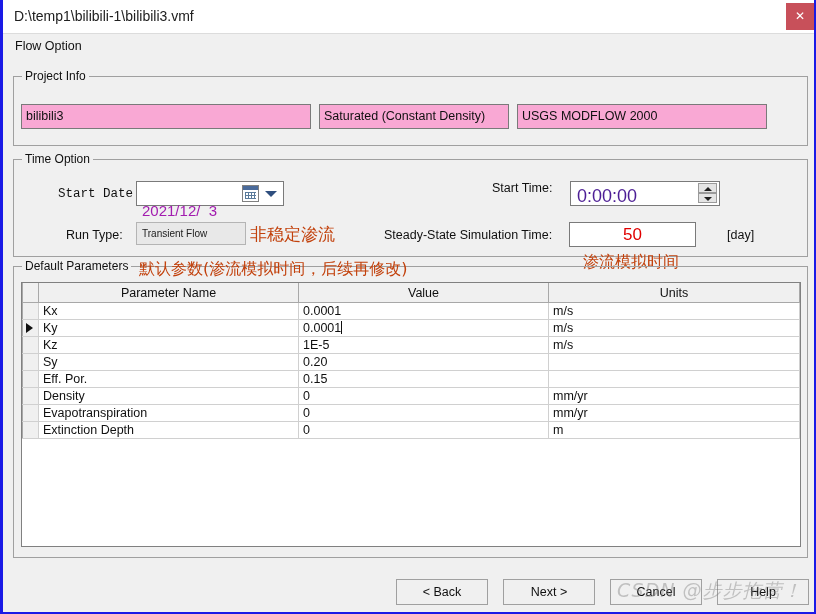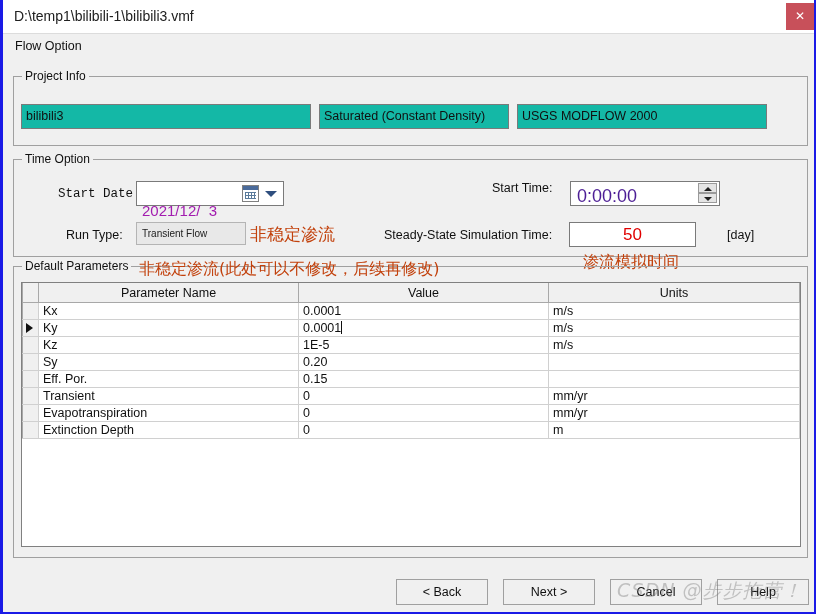--- a/index.html
+++ b/index.html
@@ -97,21 +97,21 @@
   }
   #grp-params {
     left: 10px; top: 266px;
     width: 795px; height: 292px;
   }
 
   
   .txtfield {
     position: absolute;
     box-sizing: border-box;
-    background: #14b8a6;
+    background: #f9a8d4;
     border: 1px solid #7a7a7a;
     font-family: "Liberation Sans", sans-serif;
     font-size: 12.5px;
     color: #101010;
     padding: 0 4px;
     line-height: 1;
     display: flex;
     align-items: center;
   }
   #project-name-field { left: 18px; top: 104px; width: 290px; height: 25px; }
@@ -401,21 +401,21 @@
   </div>
 
   <div class="form-label" id="lbl-ss-time">Steady-State Simulation Time:</div>
   <div id="ss-time-field">50</div>
   <div class="form-label" id="lbl-day-unit">[day]</div>
   <div class="annot" id="annot-ss-time">渗流模拟时间</div>
 
   <div class="groupbox" id="grp-params">
     <span class="group-legend">Default Parameters</span>
   </div>
-  <div class="annot" id="annot-default">非稳定渗流(此处可以不修改，后续再修改)</div>
+  <div class="annot" id="annot-default">默认参数(渗流模拟时间，后续再修改)</div>
 
   <div id="param-table-wrap">
     <table class="paramtable">
       <colgroup>
         <col class="col-marker">
           <col class="col-name">
           <col class="col-value">
           <col class="col-units">
       </colgroup>
       <thead>
@@ -454,21 +454,21 @@
             <td></td>
           </tr>
           <tr>
             <td class="rowhdr"></td>
             <td>Eff. Por.</td>
             <td>0.15</td>
             <td></td>
           </tr>
           <tr>
             <td class="rowhdr"></td>
-            <td>Transient</td>
+            <td>Density</td>
             <td>0</td>
             <td>mm/yr</td>
           </tr>
           <tr>
             <td class="rowhdr"></td>
             <td>Evapotranspiration</td>
             <td>0</td>
             <td>mm/yr</td>
           </tr>
           <tr>

